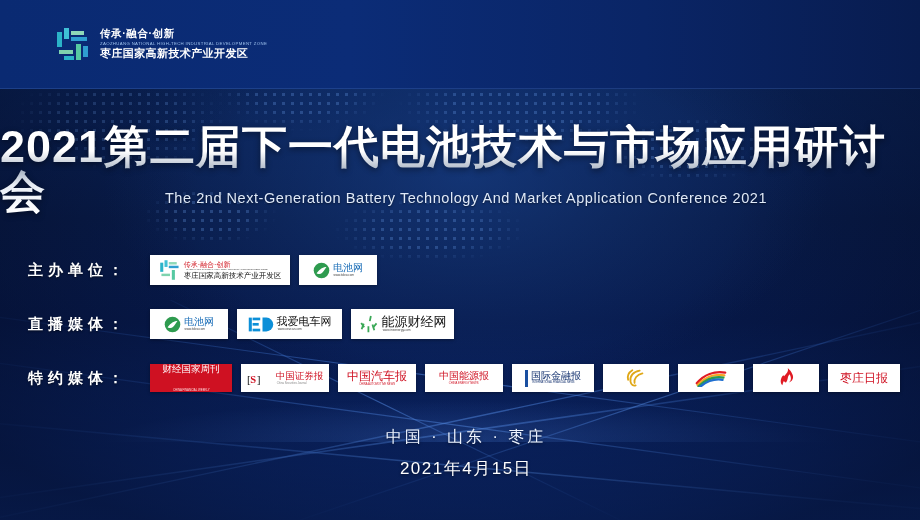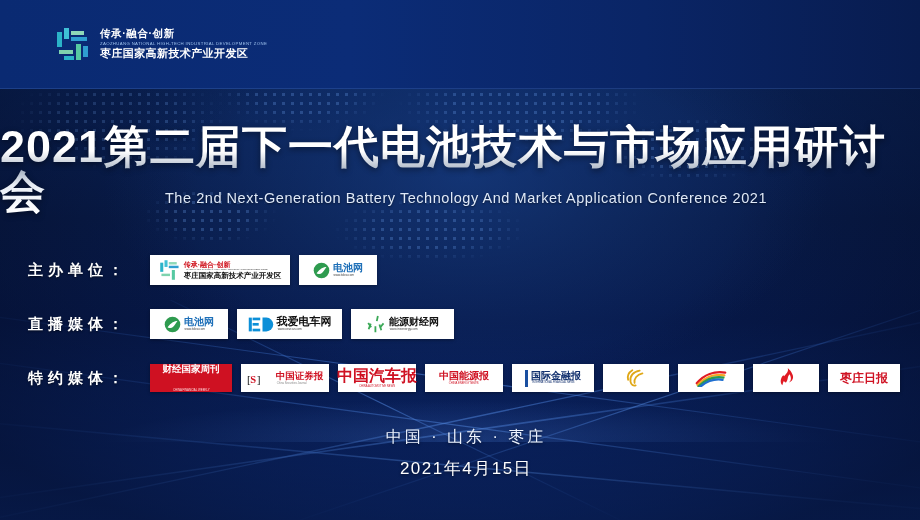--- a/index.html
+++ b/index.html
@@ -77,21 +77,21 @@
   .rowlabel{
     width:122px;flex:none;color:#ffffff;font-size:15px;font-weight:bold;
     letter-spacing:5px;text-shadow:0 1px 2px rgba(0,0,0,.55);
   }
   .logos{display:flex;align-items:center;gap:9px;}
   .logo{
     background:#ffffff;height:28px;display:flex;align-items:center;justify-content:center;
     box-shadow:0 1px 3px rgba(0,0,0,.35);padding:0 5px;box-sizing:border-box;
   }
   .logo.tall{height:30px;}
-  .lg-cn{font-weight:bold;color:#111;line-height:1;white-space:nowrap;}
+  .lg-cn{font-weight:normal;color:#111;line-height:1;white-space:nowrap;}
   .lg-en{color:#444;line-height:1;white-space:nowrap;transform:scale(.95);}
   .stack{display:flex;flex-direction:column;align-items:flex-start;gap:1px;}
   .mark{flex:none;display:inline-block;}
 
   
   .red-box{background:#cf1122;width:100%;height:100%;display:flex;align-items:center;justify-content:space-between;flex-direction:column;gap:1px;}
   .red-box .lg-cn{color:#fff;}
   .red-box .lg-en{color:#ffd9dd;}
 
   
@@ -218,21 +218,21 @@
             <g fill="#3aa856">
               <rect x="11" y="1" width="2.4" height="7" transform="rotate(12 12 12)"></rect>
               <rect x="3" y="5" width="2.4" height="7" transform="rotate(-35 12 12)"></rect>
               <rect x="18" y="5" width="2.4" height="7" transform="rotate(40 12 12)"></rect>
               <rect x="4" y="14" width="2.4" height="8" transform="rotate(20 12 12)"></rect>
               <rect x="15" y="14" width="2.4" height="8" transform="rotate(-18 12 12)"></rect>
               <rect x="10" y="15" width="2.4" height="8"></rect>
             </g>
           </svg>
           <div class="stack" style="margin-left:3px">
-            <div class="lg-cn" style="font-size:10px">能源财经网</div>
+            <div class="lg-cn" style="font-size:13px">能源财经网</div>
             <div class="lg-en" style="font-size:3.3px">www.ineenergy.com</div>
           </div>
         </div>
       </div>
     </div>
 
     <div class="row">
       <div class="rowlabel">特约媒体：</div>
       <div class="logos">
 
@@ -250,21 +250,21 @@
             <text x="12" y="14" font-size="14" fill="#111" font-family="Liberation Serif, serif">]</text>
           </svg>
           <div class="stack" style="margin-left:16px">
             <div class="lg-cn" style="font-size:9.5px;color:#cf1122">中国证券报</div>
             <div class="lg-en" style="font-size:2.9px;color:#888">China Securities Journal</div>
           </div>
         </div>
 
         <div class="logo" style="width:78px">
           <div class="stack" style="align-items:center;width:100%">
-            <div class="lg-cn" style="font-size:16px;color:#cf1122">中国汽车报</div>
+            <div class="lg-cn" style="font-size:12px;color:#cf1122">中国汽车报</div>
             <div class="lg-en" style="font-size:2.9px;color:#cf1122">CHINA AUTOMOTIVE NEWS</div>
           </div>
         </div>
 
         <div class="logo" style="width:78px">
           <div class="stack" style="align-items:center;width:100%">
             <div class="lg-cn" style="font-size:10px;color:#cf1122">中国能源报</div>
             <div class="lg-en" style="font-size:2.9px;color:#cf1122">CHINA ENERGY NEWS</div>
           </div>
         </div>

